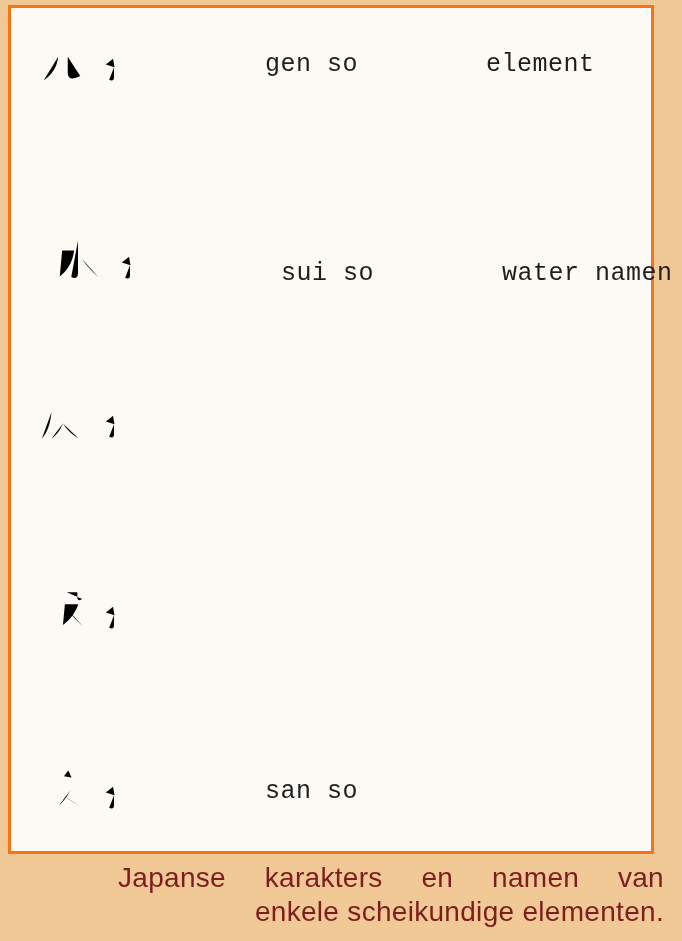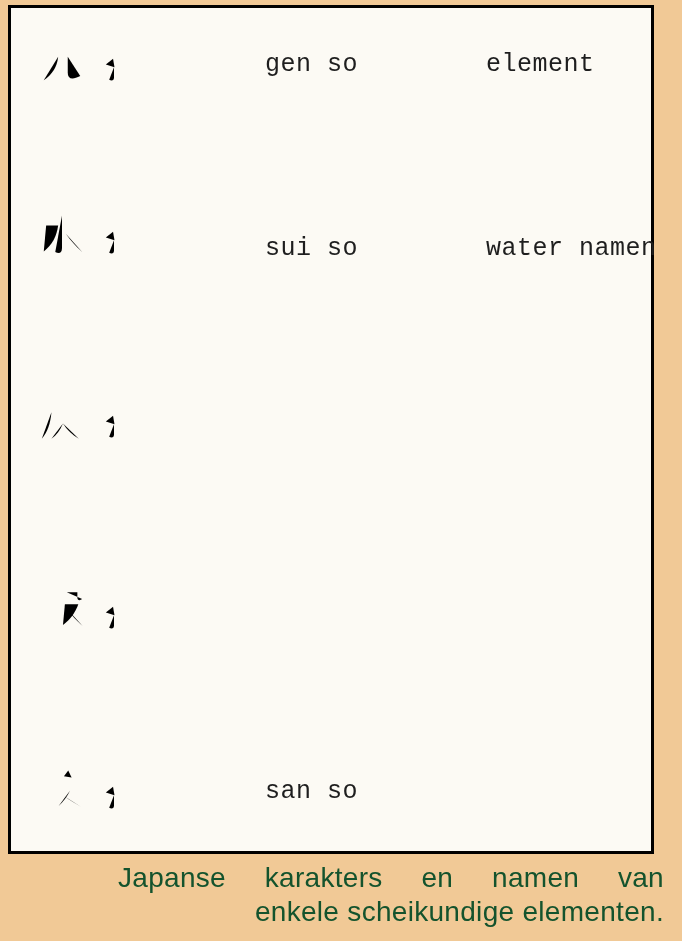--- a/index.html
+++ b/index.html
@@ -10,21 +10,21 @@
     overflow: hidden;
     font-family: "Liberation Sans", sans-serif;
   }
 
   
   .panel {
     position: absolute;
     left: 8px; top: 5px;
     width: 646px; height: 849px;
     box-sizing: border-box;
-    border: 3px solid #000000;
+    border: 3px solid #f97316;
     background: #fcfaf4;
   }
 
   .row {
     position: absolute;
     left: 0; width: 100%; height: 84px;
   }
   .kanji-cell {
     position: absolute;
     left: 27px; top: 0;
@@ -45,21 +45,21 @@
   .dutch  { left: 475px; }
 
   
   .caption {
     position: absolute;
     left: 118px; top: 861px;
     width: 546px;
     font-size: 28px;
     line-height: 34px;
     letter-spacing: 0.3px;
-    color: #14532d;
+    color: #7f1d1d;
   }
   .caption-line1 { text-align: justify; text-align-last: justify; }
   .caption-line2 { text-align: right; }
 
   
   .sr-only {
     position: absolute;
     width: 1px; height: 1px;
     overflow: hidden;
     white-space: nowrap;
@@ -159,21 +159,21 @@
         </svg>
       <svg width="48" height="62" preserveAspectRatio="none">
           <use href="#k-so"></use>
         </svg>
       <span class="sr-only">元素</span>
     </div>
     <div class="romaji">gen so</div>
     <div class="dutch">element</div>
   </div>
 
-  <div class="row" style="top:198px; --t:28px;">
+  <div class="row" style="top:223px;margin-left:16px; --t:28px;">
     <div class="kanji-cell" aria-label="水素">
       <svg width="48" height="62" preserveAspectRatio="none">
           <use href="#k-sui"></use>
         </svg>
       <svg width="48" height="62" preserveAspectRatio="none">
           <use href="#k-so"></use>
         </svg>
       <span class="sr-only">水素</span>
     </div>
     <div class="romaji">sui so</div>

